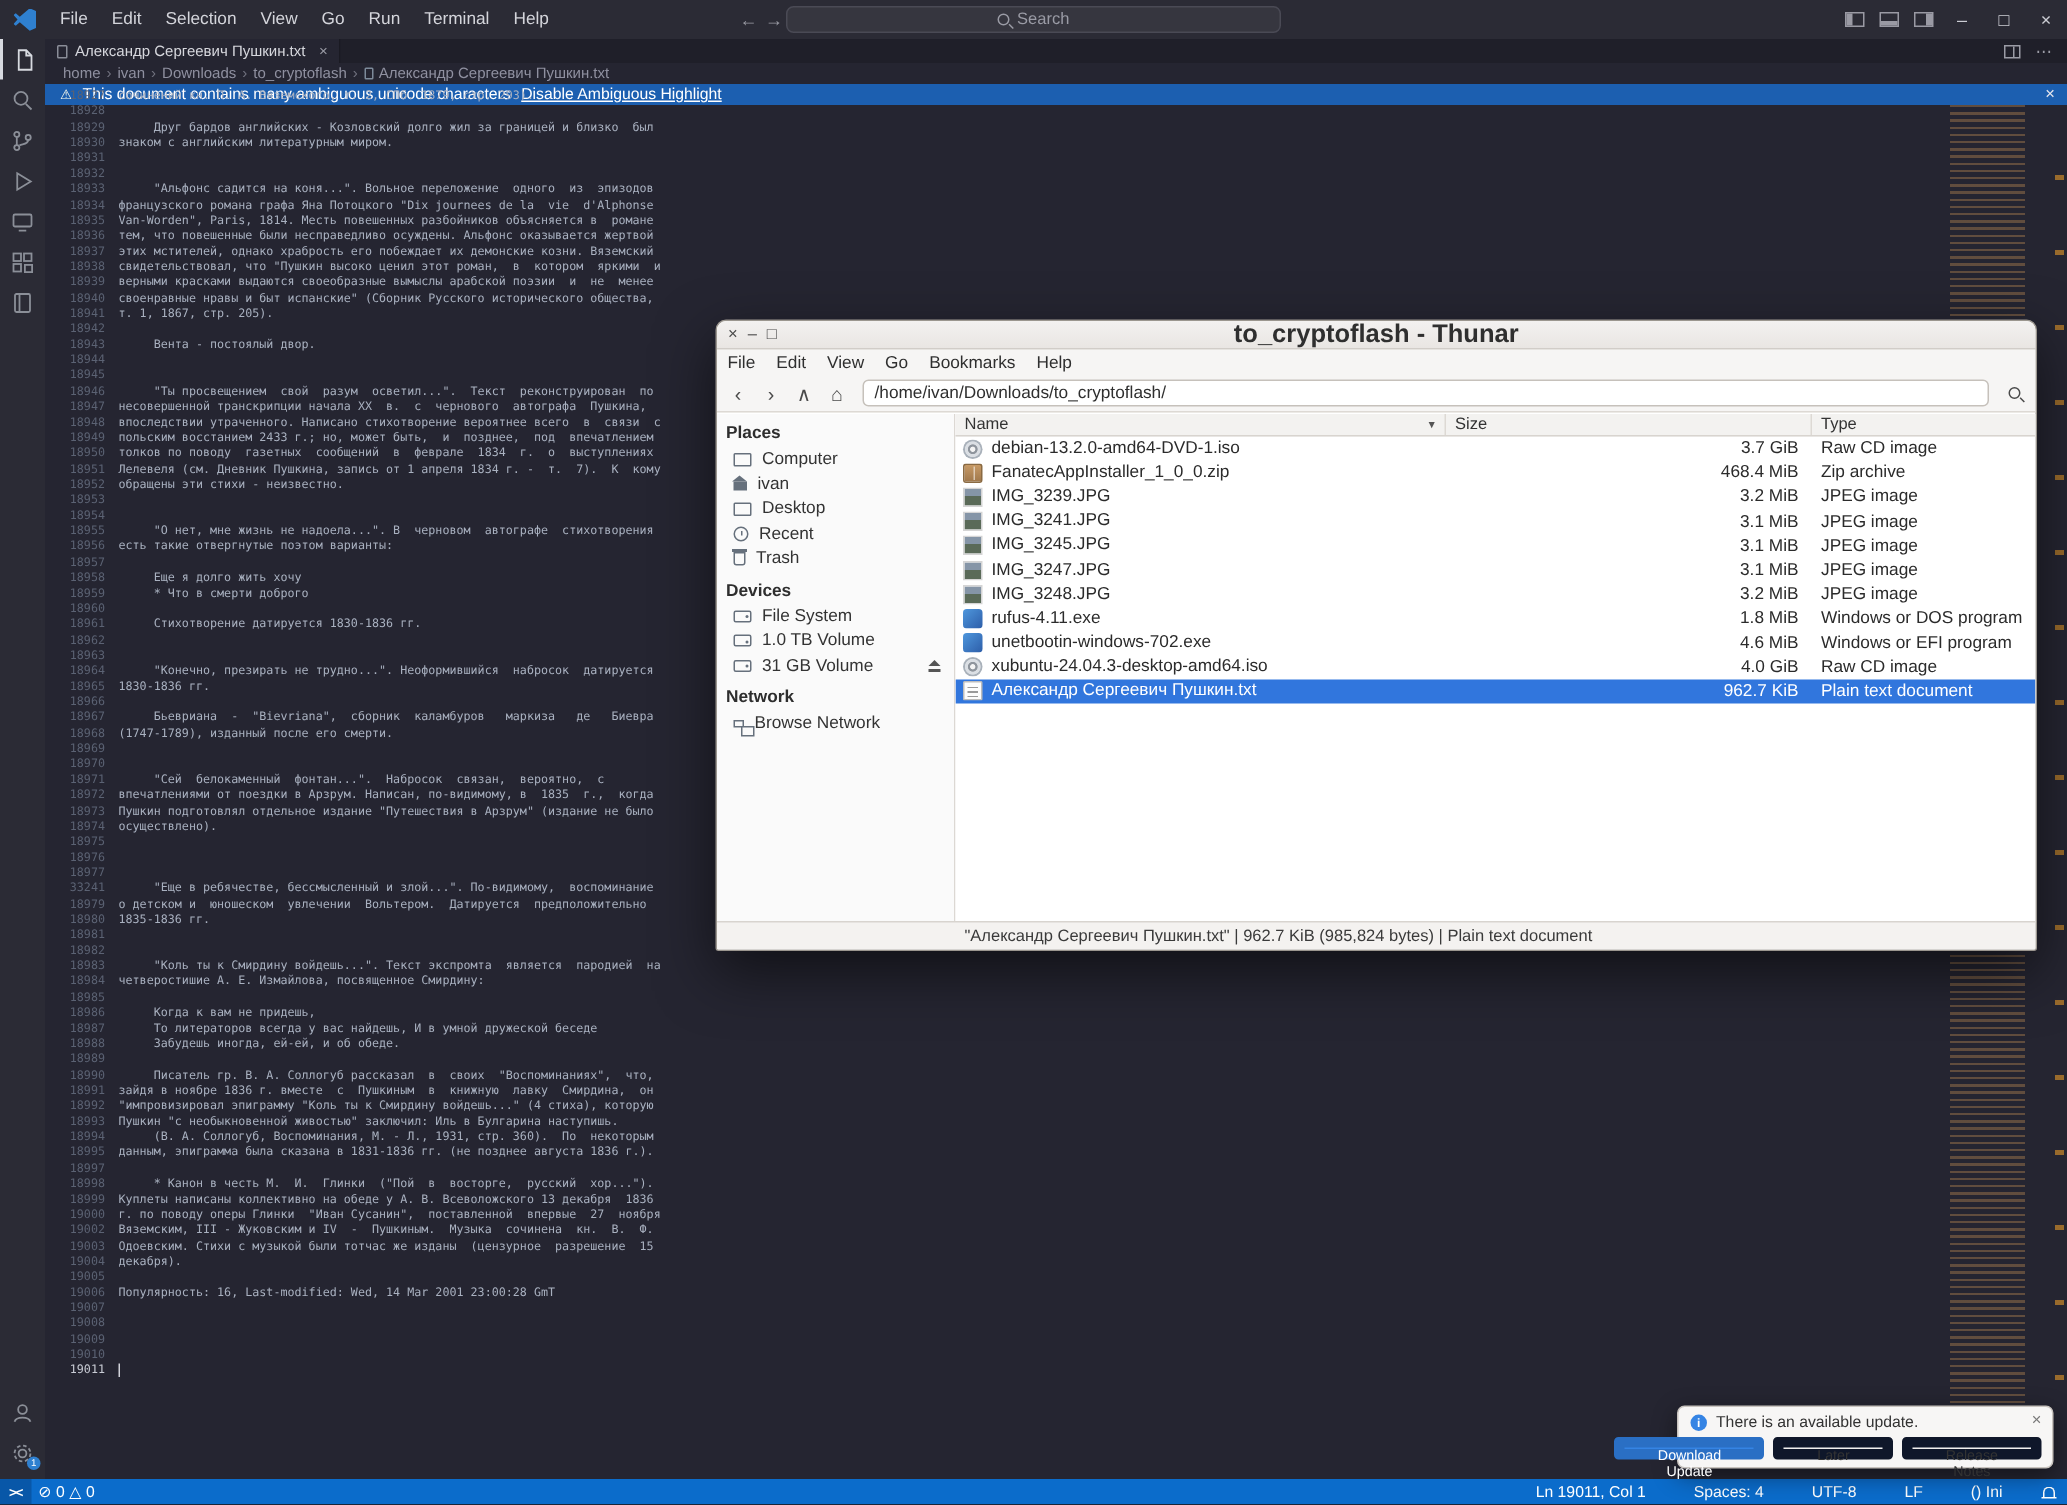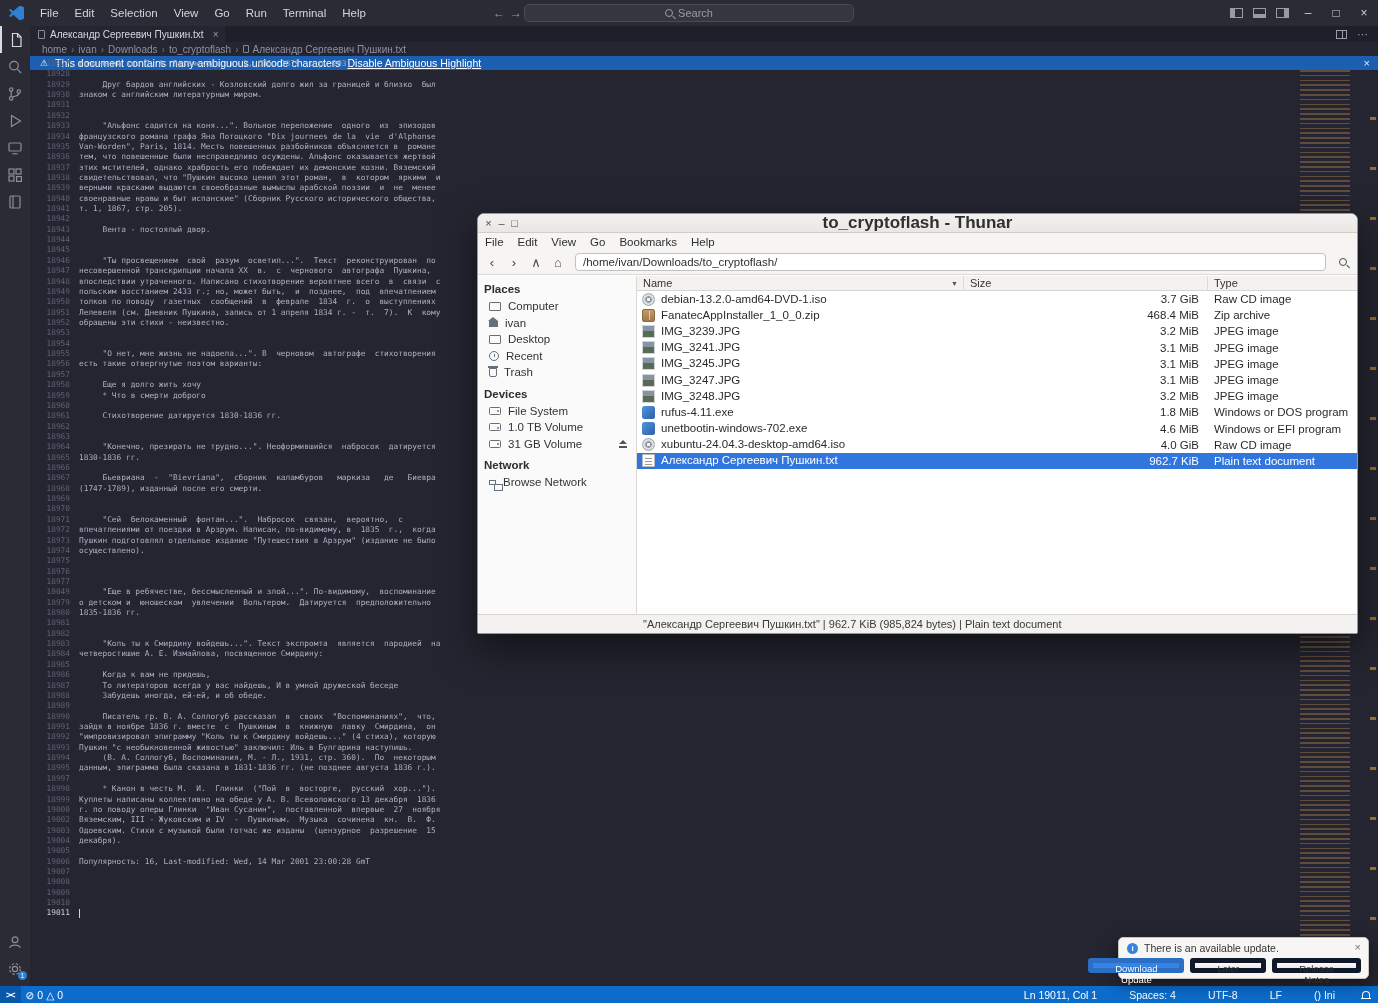--- a/index.html
+++ b/index.html
@@ -129,21 +129,21 @@
 
   .th-statusbar{position:absolute;left:0;right:0;bottom:0;height:19px;background:#f4f2f0;border-top:1px solid #d8d4cf;font-size:11px;color:#3a3a3a;line-height:18px;padding-left:165px;white-space:nowrap;}
 
   
   .notif{position:absolute;left:1118px;top:937px;width:251px;height:42px;background:#f7f6f5;border:1px solid #c8c3be;border-radius:5px;box-shadow:0 5px 16px rgba(0,0,0,.45);z-index:9;}
   .notif-row1{display:flex;align-items:center;gap:6px;padding:4px 8px 0 8px;}
   .info-icon{width:11px;height:11px;border-radius:50%;background:#3584e4;color:#fff;font-size:8px;font-weight:bold;text-align:center;line-height:11px;flex:0 0 11px;}
   .notif-msg{font-size:10.5px;color:#333;}
   .notif-close{position:absolute;right:7px;top:3px;color:#777;font-size:11px;}
   #notif-buttons{display:flex;justify-content:flex-end;gap:6px;padding:4px 7px 0 0;}
-  .nbtn{height:15px;font-size:9.5px;font-family:"Liberation Sans",sans-serif;padding:0 22px;border-radius:3px;border:5px solid #0f172a;background:linear-gradient(#fbfafa,#ebe9e6);color:#333;}
+  .nbtn{height:15px;font-size:9.5px;font-family:"Liberation Sans",sans-serif;padding:0 22px;border-radius:3px;border:7px solid #0f172a;background:linear-gradient(#fbfafa,#ebe9e6);color:#333;}
   .nbtn.primary{background:#3584e4;border-color:#2a6fc4;color:#fff;}
 </style>
 </head>
 <body>
 
 <div id="screen">
 
   <div>
 
     <div class="vs-titlebar">
@@ -251,21 +251,21 @@
         <div class="ed-line"><span class="ed-ln">18968</span><span class="ed-tx">(1747-1789), изданный после его смерти.</span></div>
         <div class="ed-line"><span class="ed-ln">18969</span><span class="ed-tx"></span></div>
         <div class="ed-line"><span class="ed-ln">18970</span><span class="ed-tx"></span></div>
         <div class="ed-line"><span class="ed-ln">18971</span><span class="ed-tx">     "Сей  белокаменный  фонтан...".  Набросок  связан,  вероятно,  с</span></div>
         <div class="ed-line"><span class="ed-ln">18972</span><span class="ed-tx">впечатлениями от поездки в Арзрум. Написан, по-видимому, в  1835  г.,  когда</span></div>
         <div class="ed-line"><span class="ed-ln">18973</span><span class="ed-tx">Пушкин подготовлял отдельное издание "Путешествия в Арзрум" (издание не было</span></div>
         <div class="ed-line"><span class="ed-ln">18974</span><span class="ed-tx">осуществлено).</span></div>
         <div class="ed-line"><span class="ed-ln">18975</span><span class="ed-tx"></span></div>
         <div class="ed-line"><span class="ed-ln">18976</span><span class="ed-tx"></span></div>
         <div class="ed-line"><span class="ed-ln">18977</span><span class="ed-tx"></span></div>
-        <div class="ed-line"><span class="ed-ln">10049</span><span class="ed-tx">     "Еще в ребячестве, бессмысленный и злой...". По-видимому,  воспоминание</span></div>
+        <div class="ed-line"><span class="ed-ln">33241</span><span class="ed-tx">     "Еще в ребячестве, бессмысленный и злой...". По-видимому,  воспоминание</span></div>
         <div class="ed-line"><span class="ed-ln">18979</span><span class="ed-tx">о детском и  юношеском  увлечении  Вольтером.  Датируется  предположительно</span></div>
         <div class="ed-line"><span class="ed-ln">18980</span><span class="ed-tx">1835-1836 гг.</span></div>
         <div class="ed-line"><span class="ed-ln">18981</span><span class="ed-tx"></span></div>
         <div class="ed-line"><span class="ed-ln">18982</span><span class="ed-tx"></span></div>
         <div class="ed-line"><span class="ed-ln">18983</span><span class="ed-tx">     "Коль ты к Смирдину войдешь...". Текст экспромта  является  пародией  на</span></div>
         <div class="ed-line"><span class="ed-ln">18984</span><span class="ed-tx">четверостишие А. Е. Измайлова, посвященное Смирдину:</span></div>
         <div class="ed-line"><span class="ed-ln">18985</span><span class="ed-tx"></span></div>
         <div class="ed-line"><span class="ed-ln">18986</span><span class="ed-tx">     Когда к вам не придешь,</span></div>
         <div class="ed-line"><span class="ed-ln">18987</span><span class="ed-tx">     То литераторов всегда у вас найдешь, И в умной дружеской беседе</span></div>
         <div class="ed-line"><span class="ed-ln">18988</span><span class="ed-tx">     Забудешь иногда, ей-ей, и об обеде.</span></div>

